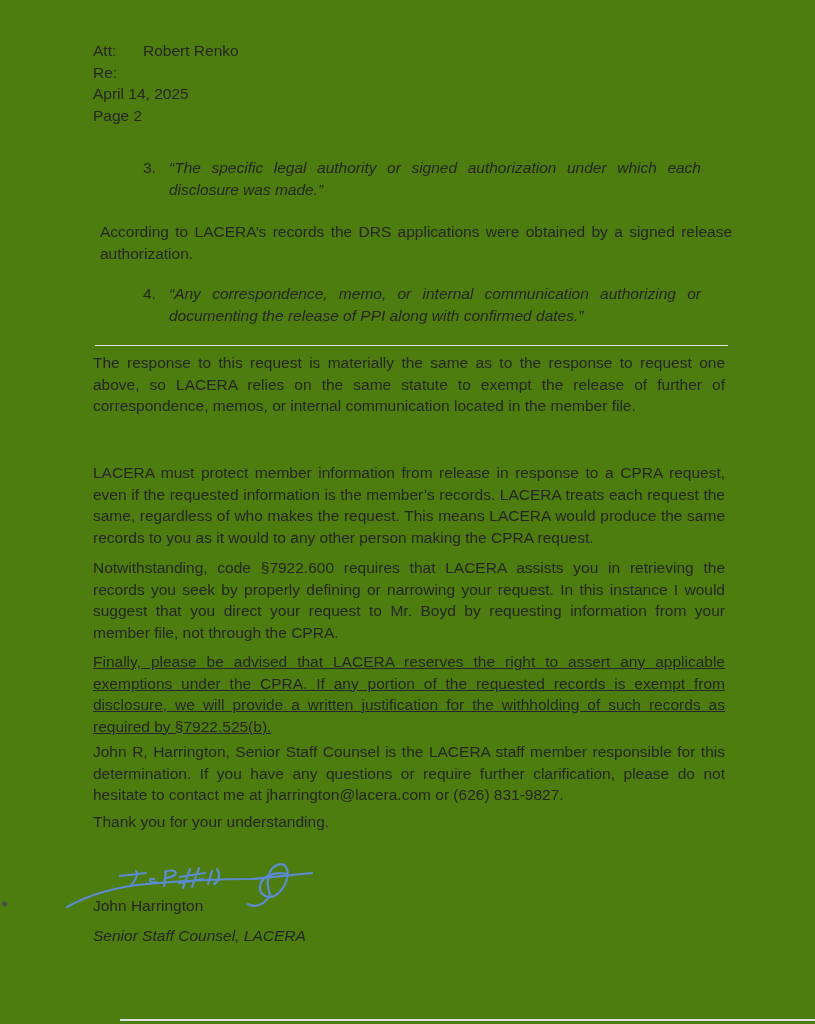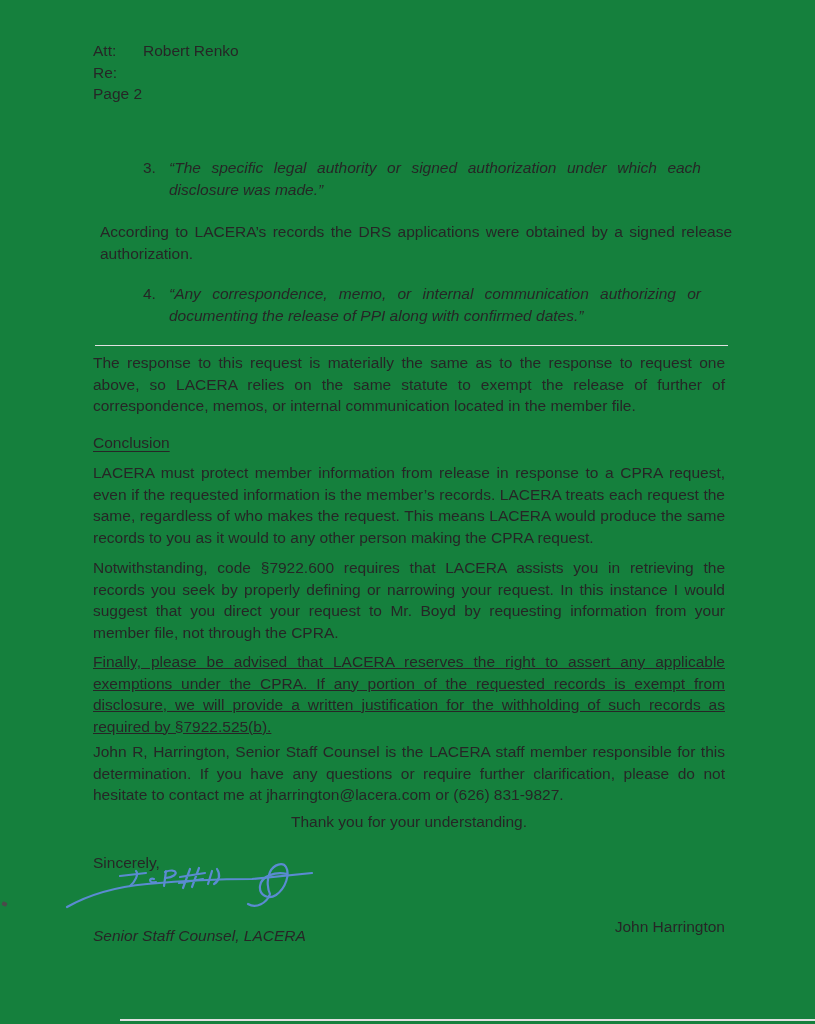--- a/index.html
+++ b/index.html
@@ -4,21 +4,21 @@
 <style>
   html, body {
     margin: 0;
     padding: 0;
     background: #ffffff;
   }
   .page {
     position: relative;
     width: 815px;
     height: 1024px;
-    background: #15803d;
+    background: #4d7c0f;
     font-family: "Liberation Sans", "DejaVu Sans", sans-serif;
     color: #262626;
     overflow: hidden;
   }
   .abs { position: absolute; }
   .col {
     left: 93px;
     width: 632px;
     font-size: 15.5px;
     line-height: 21.5px;
@@ -61,56 +61,55 @@
 <div class="page">
 
   <div class="abs col header-block" style="top:40px;">
     <div class="hrow">
       <span class="hlabel">Att:</span>
       <span>Robert Renko</span>
     </div>
     <div class="hrow">
       <span class="hlabel">Re:</span>
     </div>
+    <div>April 14, 2025</div>
     <div>Page 2</div>
   </div>
 
   <div class="abs quote-item" style="top:157px;">
     <span class="quote-num">3.</span>
     <div class="quote-text">“The specific legal authority or signed authorization under which each disclosure was made.”</div>
   </div>
 
   <p class="abs col para justify" style="top:221px;margin-left:7px;">According to LACERA’s records the DRS applications were obtained by a signed release authorization.</p>
 
   <div class="abs quote-item" style="top:283px;">
     <span class="quote-num">4.</span>
     <div class="quote-text">“Any correspondence, memo, or internal communication authorizing or documenting the release of PPI along with confirmed dates.”</div>
   </div>
 
   <div class="abs artifact-line" style="top:345px; left:95px; width:633px; height:1px;"></div>
 
   <p class="abs col para justify" style="top:352px;">The response to this request is materially the same as to the response to request one above, so LACERA relies on the same statute to exempt the release of further of correspondence, memos, or internal communication located in the member file.</p>
 
-  <div class="abs col section-heading" style="top:432px;">Conclusion</div>
 
   <p class="abs col para justify" style="top:462px;">LACERA must protect member information from release in response to a CPRA request, even if the requested information is the member’s records. LACERA treats each request the same, regardless of who makes the request. This means LACERA would produce the same records to you as it would to any other person making the CPRA request.</p>
   <p class="abs col para justify" style="top:557px;">Notwithstanding, code §7922.600 requires that LACERA assists you in retrieving the records you seek by properly defining or narrowing your request. In this instance I would suggest that you direct your request to Mr. Boyd by requesting information from your member file, not through the CPRA.</p>
   <p class="abs col para justify" style="top:651px;text-decoration:underline;">Finally, please be advised that LACERA reserves the right to assert any applicable exemptions under the CPRA. If any portion of the requested records is exempt from disclosure, we will provide a written justification for the withholding of such records as required by §7922.525(b).</p>
   <p class="abs col para justify" style="top:741px;">John R, Harrington, Senior Staff Counsel is the LACERA staff member responsible for this determination. If you have any questions or require further clarification, please do not hesitate to contact me at jharrington@lacera.com or (626) 831-9827.</p>
-  <p class="abs col para" style="top:811px;text-align:center;">Thank you for your understanding.</p>
+  <p class="abs col para" style="top:811px;">Thank you for your understanding.</p>
 
-  <div class="abs col sig-line" style="top:852px;">Sincerely,</div>
 
   <svg class="abs" style="top:860px; left:62px;" width="260" height="55" viewBox="0 0 260 55" fill="none" stroke-width="2.2" stroke-linecap="round" stroke-linejoin="round">
     <path d="M 5 47 C 28 34, 52 27, 85 24 S 150 19, 190 19 L 250 13" stroke="#5b8bd2"></path>
     <path d="M 58 16 L 84 13 M 74 11 C 77 14, 73 22, 68 26 M 92 19 C 86 17, 87 24, 94 22 M 104 11 L 102 26 M 103 12 C 115 7, 119 16, 104 18" stroke="#5b8bd2"></path>
     <path d="M 128 9 L 121 28 M 137 8 L 130 27 M 118 17 L 143 13 M 117 23 L 141 19 M 150 11 L 146 24 M 155 9 C 159 15, 157 21, 152 24" stroke="#5b8bd2"></path>
     <path d="M 225 14 C 214 11, 199 16, 198 26 C 197 35, 206 40, 214 35 C 224 28, 228 14, 224 7 C 221 2, 212 4, 208 12 C 204 20, 206 30, 208 34 C 205 43, 194 49, 186 44" stroke="#5b8bd2"></path>
   </svg>
 
-  <div class="abs col sig-line" style="top:916px;text-align:right;">John Harrington</div>
+  <div class="abs col sig-line" style="top:895px;">John Harrington</div>
   <div class="abs col sig-line" style="top:925px;font-style:italic;">Senior Staff Counsel, LACERA</div>
 
   <div class="abs pen-mark" style="top:902px; left:2px;"></div>
 
   <div class="abs artifact-line" style="top:1019px; left:120px; width:695px; height:2px;"></div>
 
 </div>
 
 </body></html>

